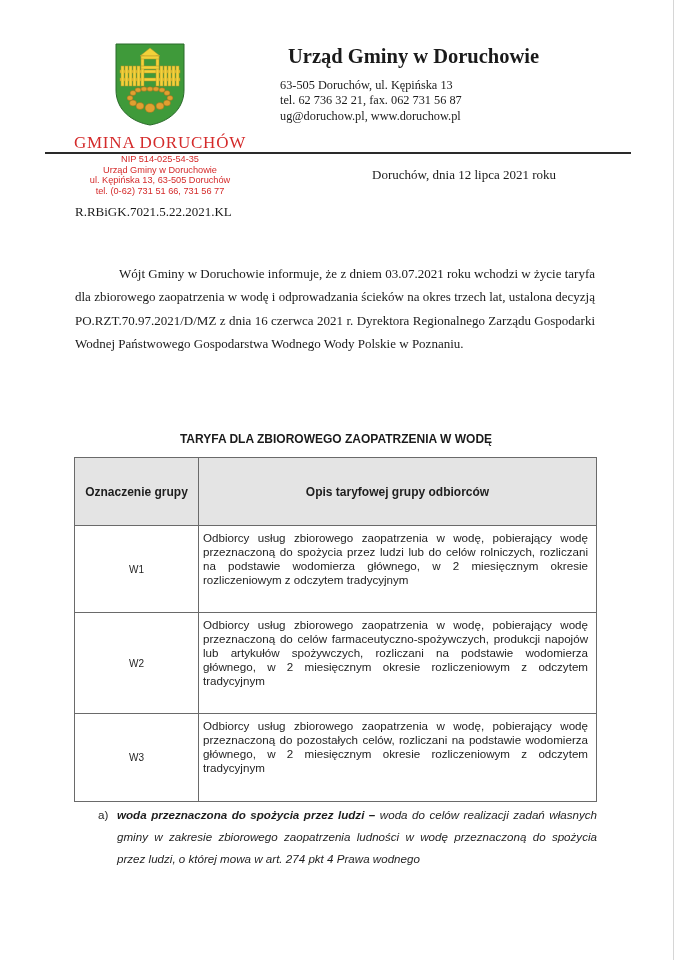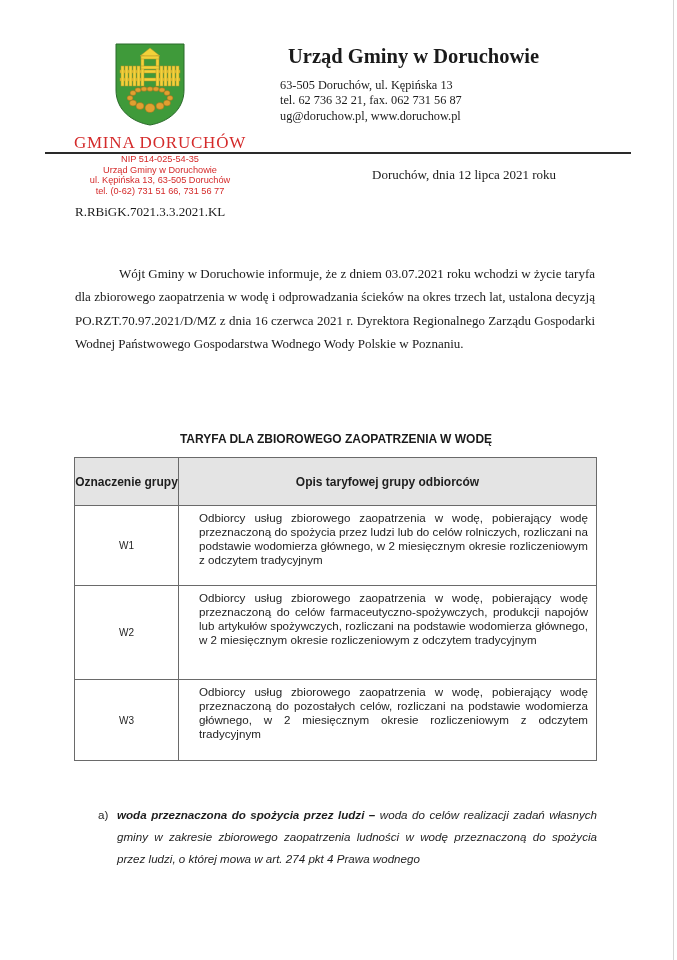--- a/index.html
+++ b/index.html
@@ -28,25 +28,25 @@
     .ref { position: absolute; left: 75px; top: 204px; font-size: 13px; }
 
     .para { position: absolute; left: 75px; top: 262px; width: 520px; font-size: 13px; line-height: 23.4px; text-align: justify; }
     .para p { margin: 0; text-indent: 44px; }
 
     .tbl-title { position: absolute; left: 75px; top: 432px; width: 522px; text-align: center;
       font-family: "Liberation Sans", sans-serif; font-weight: bold; font-size: 12px; }
 
     table.tariff { position: absolute; left: 74px; top: 457px; width: 523px; border-collapse: collapse;
       font-family: "Liberation Sans", sans-serif; font-size: 11.6px; color: #1e1e1e; }
-    table.tariff td, table.tariff th { border: 1px solid #6a6a6a; padding: 0; }
+    table.tariff td, table.tariff th { border: 1px solid #6a6a6a; padding: 10px; }
     table.tariff th { background: #e4e4e4; font-weight: bold; height: 47px; font-size: 12px; }
     table.tariff th.c1 { width: 103px; line-height: 14px; }
     table.tariff td.code { text-align: center; font-weight: normal; font-size: 10px; }
-    table.tariff td.desc { padding: 5px 8px 8px 20px; text-align: justify; line-height: 14px; vertical-align: top; }
+    table.tariff td.desc { padding: 5px 8px 8px 4px; text-align: justify; line-height: 14px; vertical-align: top; }
     tr.r1 td { height: 66px; }
     tr.r2 td { height: 80px; }
     tr.r3 td { height: 67px; }
 
     .defs { position: absolute; left: 77px; top: 788px; width: 520px; font-family: "Liberation Sans", sans-serif;
       font-size: 11.6px; line-height: 22px; color: #1e1e1e; }
     .defs-intro { text-align: justify; }
     .def-item { position: relative; margin-top: 16px; padding-left: 40px; font-style: italic; text-align: justify; }
     .def-item .marker { position: absolute; left: 21px; top: 0; font-style: normal; }
     .def-item .term { font-weight: bold; }
@@ -112,21 +112,21 @@
 <div class="lh">
   <div class="lh-title">Urząd Gminy w Doruchowie</div>
   <div class="lh-lines">
     <div>63-505 Doruchów, ul. Kępińska 13</div>
     <div>tel. 62 736 32 21, fax. 062 731 56 87</div>
     <div>ug@doruchow.pl, www.doruchow.pl</div>
   </div>
 </div>
 
 <div class="date">Doruchów, dnia 12 lipca 2021 roku</div>
-<div class="ref">R.RBiGK.7021.3.3.2021.KL</div>
+<div class="ref">R.RBiGK.7021.5.22.2021.KL</div>
 
 <div class="para">
   <p>Wójt Gminy w Doruchowie informuje, że z dniem 03.07.2021 roku wchodzi w życie taryfa dla zbiorowego zaopatrzenia w wodę i odprowadzania ścieków na okres trzech lat, ustalona decyzją PO.RZT.70.97.2021/D/MZ  z dnia 16 czerwca 2021 r. Dyrektora Regionalnego Zarządu Gospodarki Wodnej Państwowego Gospodarstwa Wodnego Wody Polskie w Poznaniu.</p>
 </div>
 
 <div class="tbl-title">TARYFA DLA ZBIOROWEGO ZAOPATRZENIA W WODĘ</div>
 
 <table class="tariff">
   <tbody>
       <tr>

